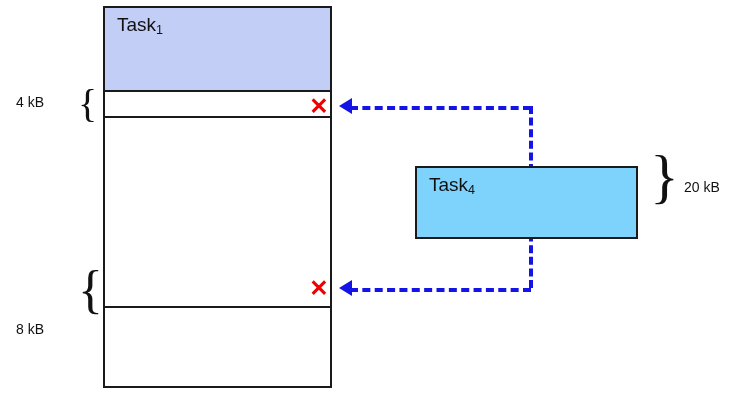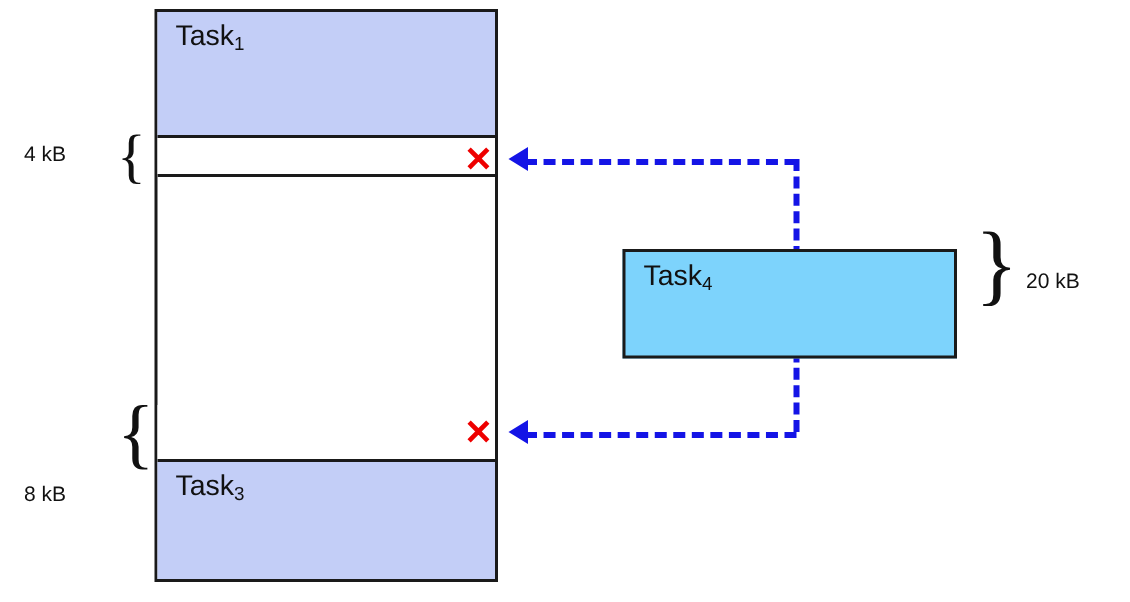--- a/index.html
+++ b/index.html
@@ -150,25 +150,20 @@
 
     <div class="mem-block free" style="top:84px; height:26px;">
       <div class="edge-bottom"></div>
     </div>
 
 
     <div class="mem-block free" style="top:262px; height:38px;">
       <div class="edge-bottom"></div>
     </div>
 
-    <div class="mem-block" style="top:300px; height:78px;">
-      <div class="block-label">
-        <span>Task</span><sub>3</sub>
-      </div>
-    </div>
   </div>
 
   <div class="x-mark" style="left:308px; top:94px; z-index:7;">✕</div>
   <div class="x-mark" style="left:308px; top:276px; z-index:7;">✕</div>
 
   <div class="size-label" style="left:16px; top:94px;">4 kB</div>
   <div class="brace" style="left:78px; top:84px; font-size:40px;">{</div>
 
   <div class="size-label" style="left:16px; top:277px;margin-top:44px;">8 kB</div>
   <div class="brace" style="left:78px; top:264px; font-size:52px;">{</div>

